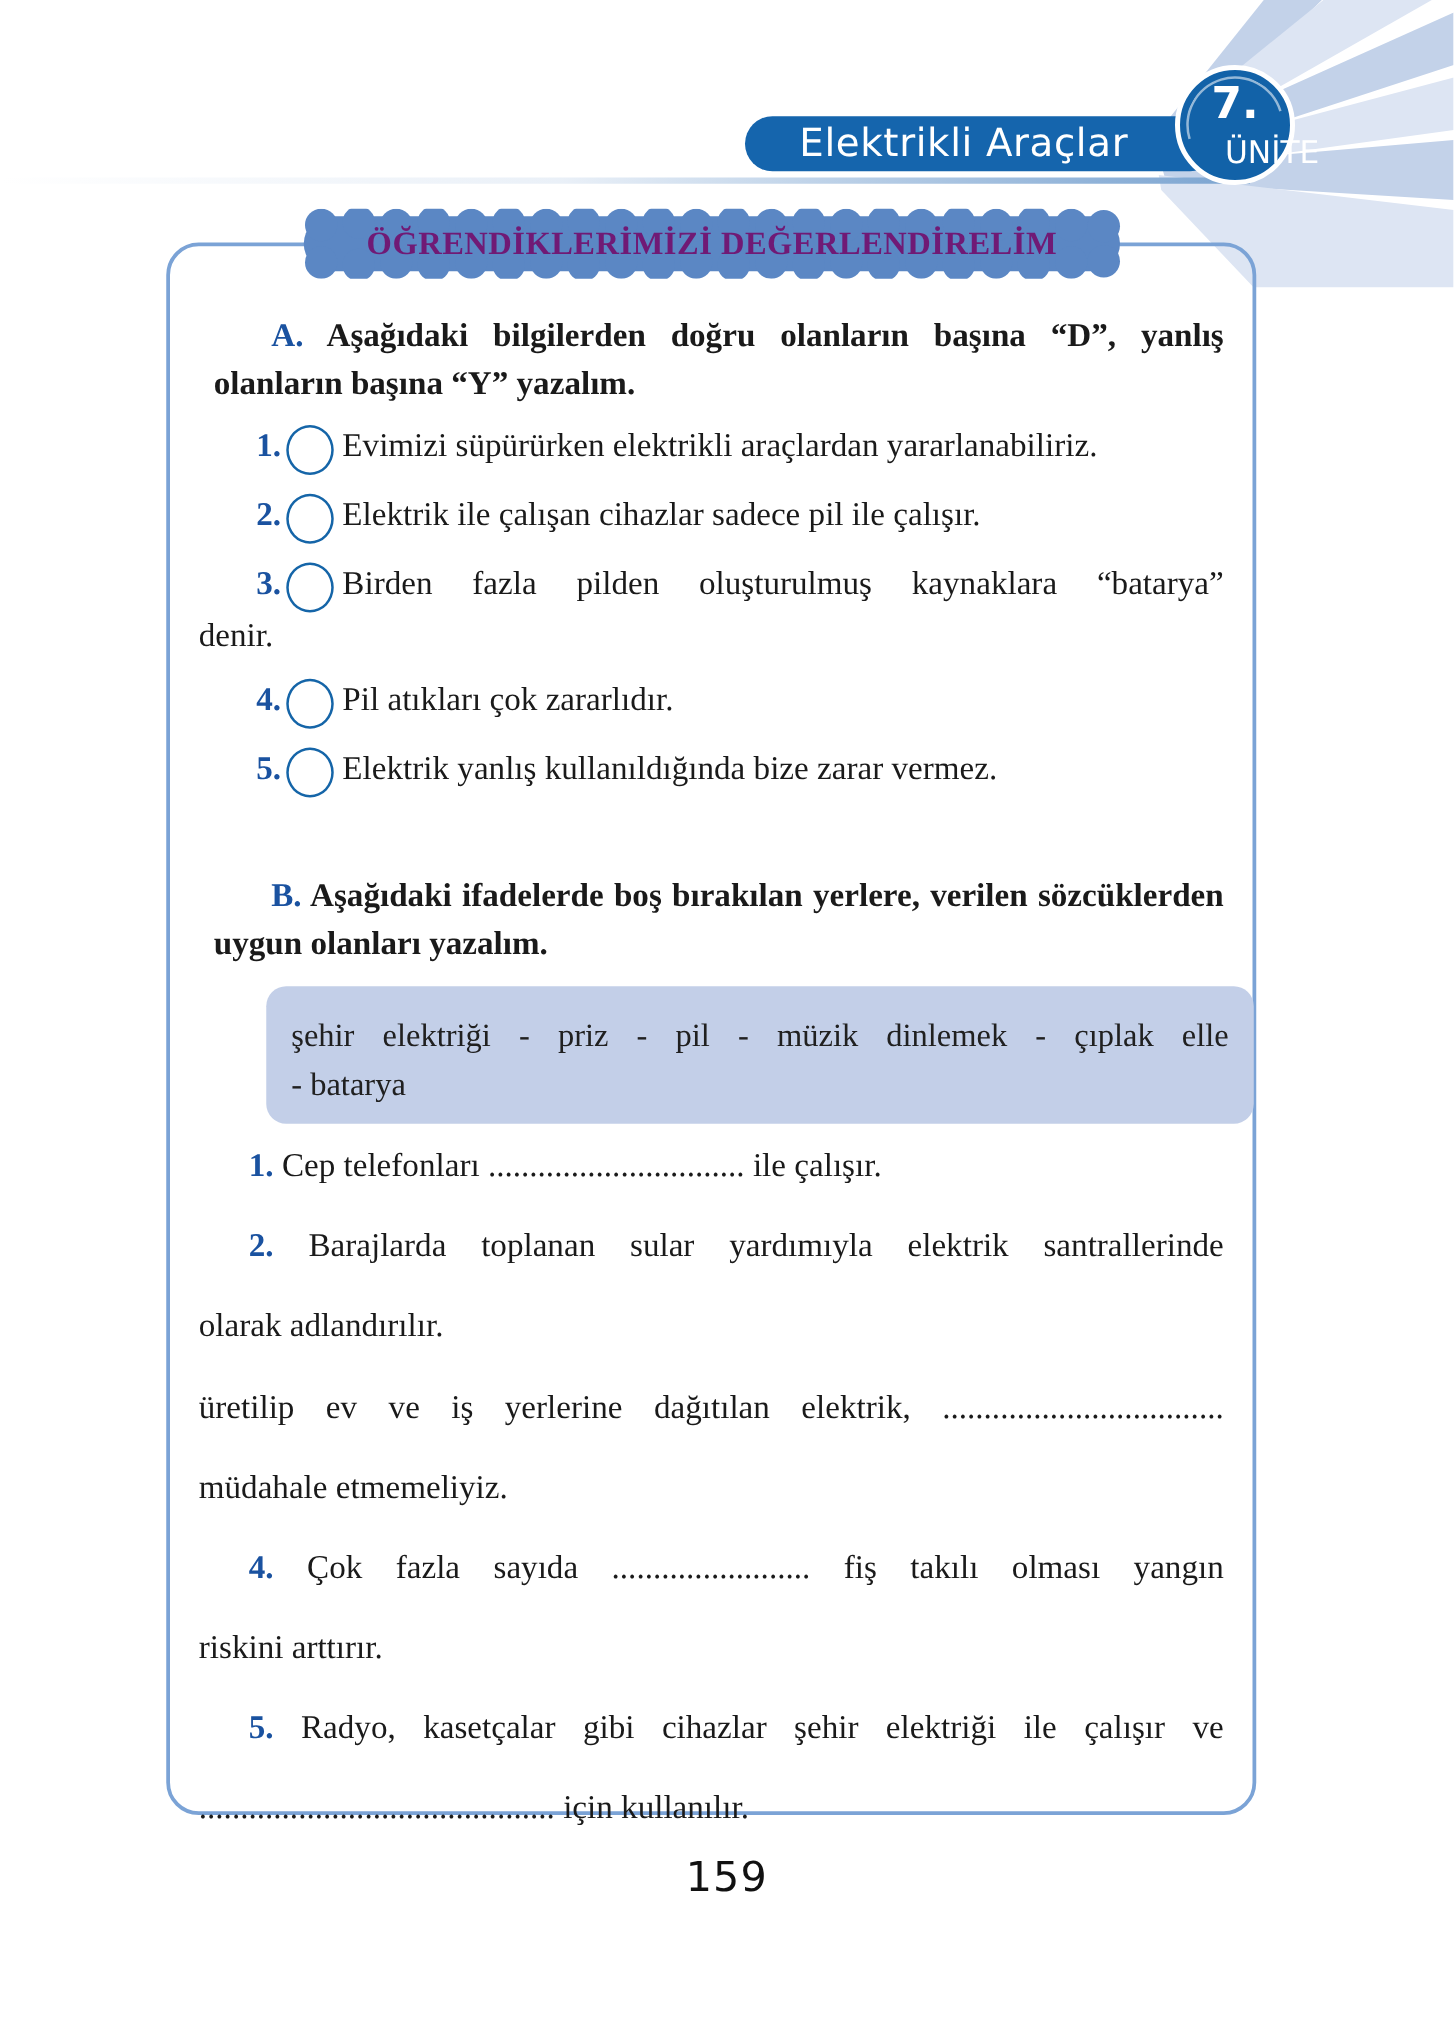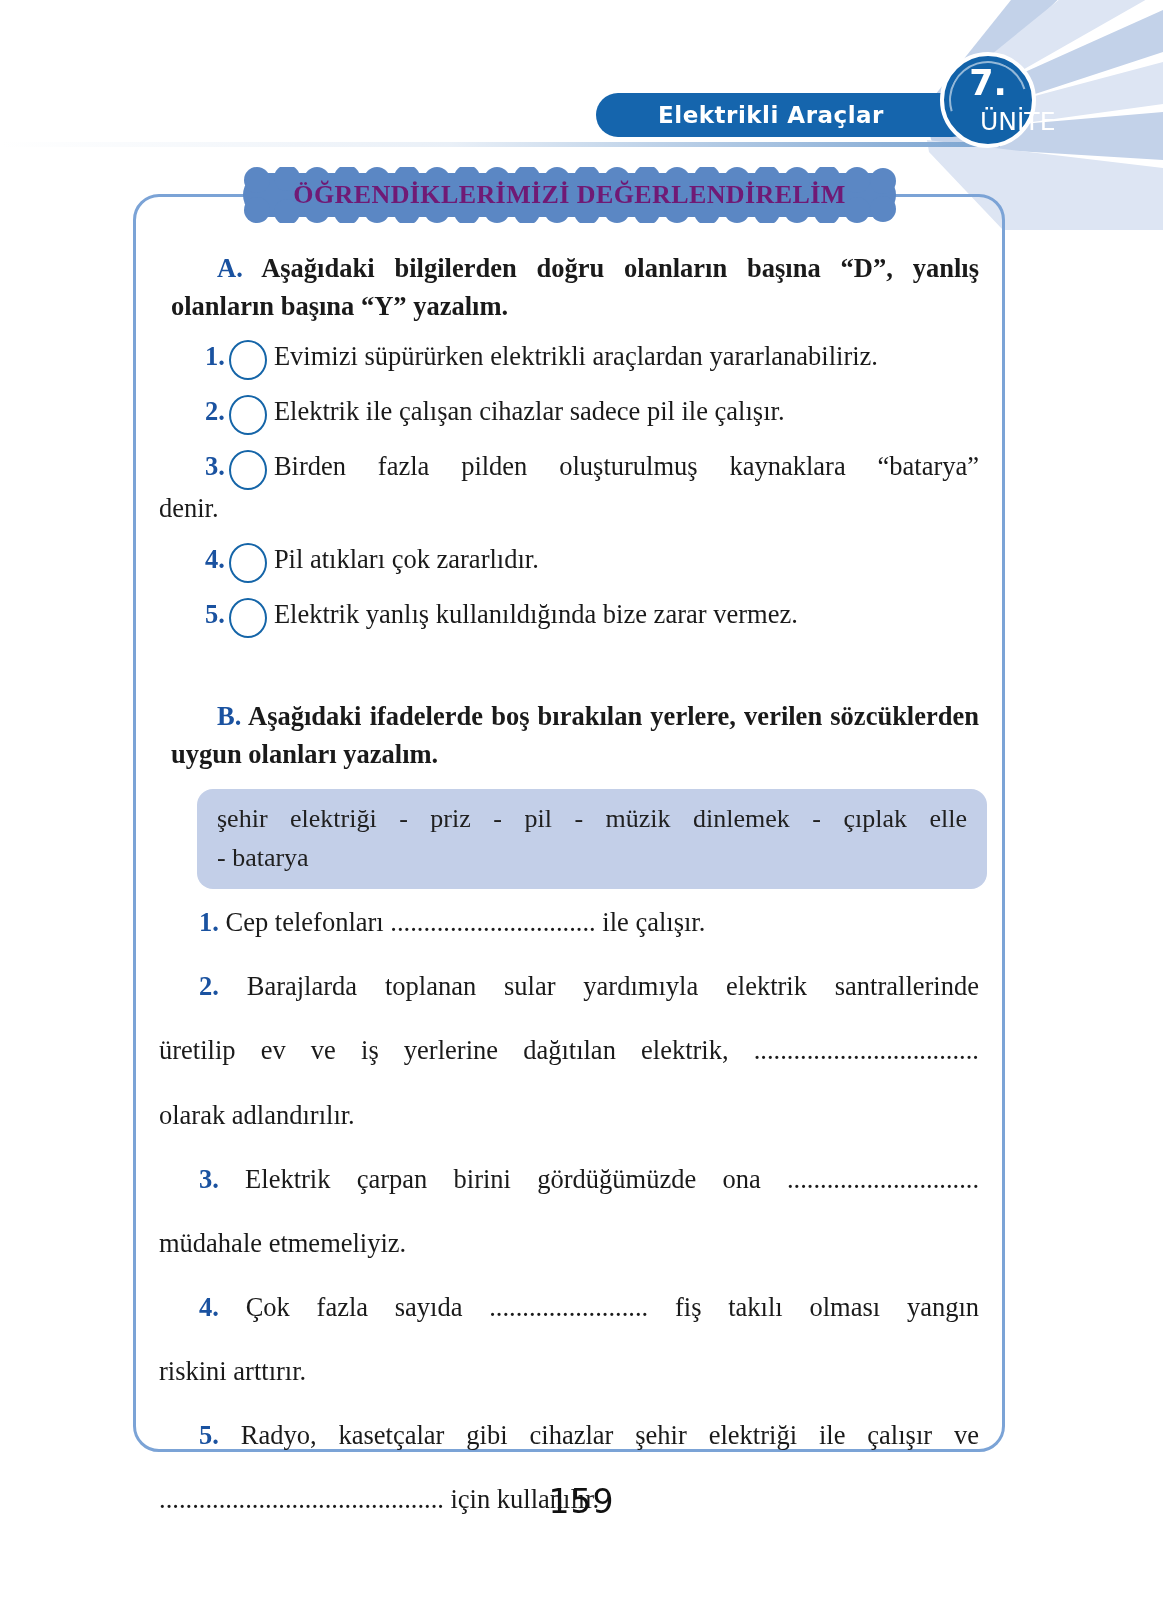--- a/index.html
+++ b/index.html
@@ -87,22 +87,22 @@
     width: 378px;
     height: 44px;
     background: #1565ad;
     border-radius: 22px;
     z-index: 4;
   }
   .topic-banner span {
     display: block;
     color: #ffffff;
     font-family: "DejaVu Sans", sans-serif;
-    font-size: 23px;
-    font-weight: bold;
+    font-size: 31px;
+    font-weight: normal;
     letter-spacing: 0.5px;
     text-align: center;
     line-height: 44px;
     padding-right: 28px;
   }
   .banner-underline {
     position: absolute;
     left: 0;
     top: 142px;
     width: 1000px;
@@ -201,25 +201,25 @@
   .list-text.jt { text-align-last: justify; }
   .cont-line {
     margin-top: 0;
     text-align: justify;
   }
 
   .spacer-a { height: 46px; }
 
   
   .wordbank {
-    margin: 16px 0 6px 38px;
+    margin: 16px 0 6px 54px;
     width: 790px;
     background: #c3cfe8;
     border-radius: 16px;
-    padding: 10px 20px 12px 20px;
+    padding: 20px 20px 12px 20px;
     box-sizing: border-box;
     font-size: 26px;
     line-height: 1.5;
     color: #202020;
   }
   .wb-line1 {
     text-align: justify;
     text-align-last: justify;
   }
   .wb-line2 { text-align: left; }
@@ -378,24 +378,23 @@
     <p class="q-head"><span class="letter">B.</span> <span>Aşağıdaki ifadelerde boş bırakılan yerlere, verilen sözcüklerden uygun olanları yazalım.</span></p>
 
     <div class="wordbank">
       <div class="wb-line1">şehir elektriği - priz - pil  - müzik dinlemek - çıplak elle</div>
       <div class="wb-line2">- batarya</div>
     </div>
 
     <p class="bq"><span class="bnum">1.</span> <span>Cep telefonları ............................... ile çalışır.</span></p>
 
     <p class="bq jfull"><span class="bnum">2.</span> <span>Barajlarda toplanan sular yardımıyla elektrik santrallerinde</span></p>
+    <p class="bq noind">olarak adlandırılır.</p>
     <p class="bq noind jfull">üretilip ev ve iş yerlerine dağıtılan elektrik, ..................................</p>
-    <p class="bq noind">olarak adlandırılır.</p>
-
-    <p class="bq jfull"><span class="bnum">3.</span> <span>Elektrik çarpan birini gördüğümüzde ona .............................</span></p>
+
     <p class="bq noind">müdahale etmemeliyiz.</p>
 
     <p class="bq jfull"><span class="bnum">4.</span> <span>Çok fazla sayıda ........................ fiş takılı olması yangın</span></p>
     <p class="bq noind">riskini arttırır.</p>
 
     <p class="bq jfull"><span class="bnum">5.</span> <span>Radyo, kasetçalar gibi cihazlar şehir elektriği ile çalışır ve</span></p>
     <p class="bq noind">........................................... için kullanılır.</p>
 
   </div>
 

